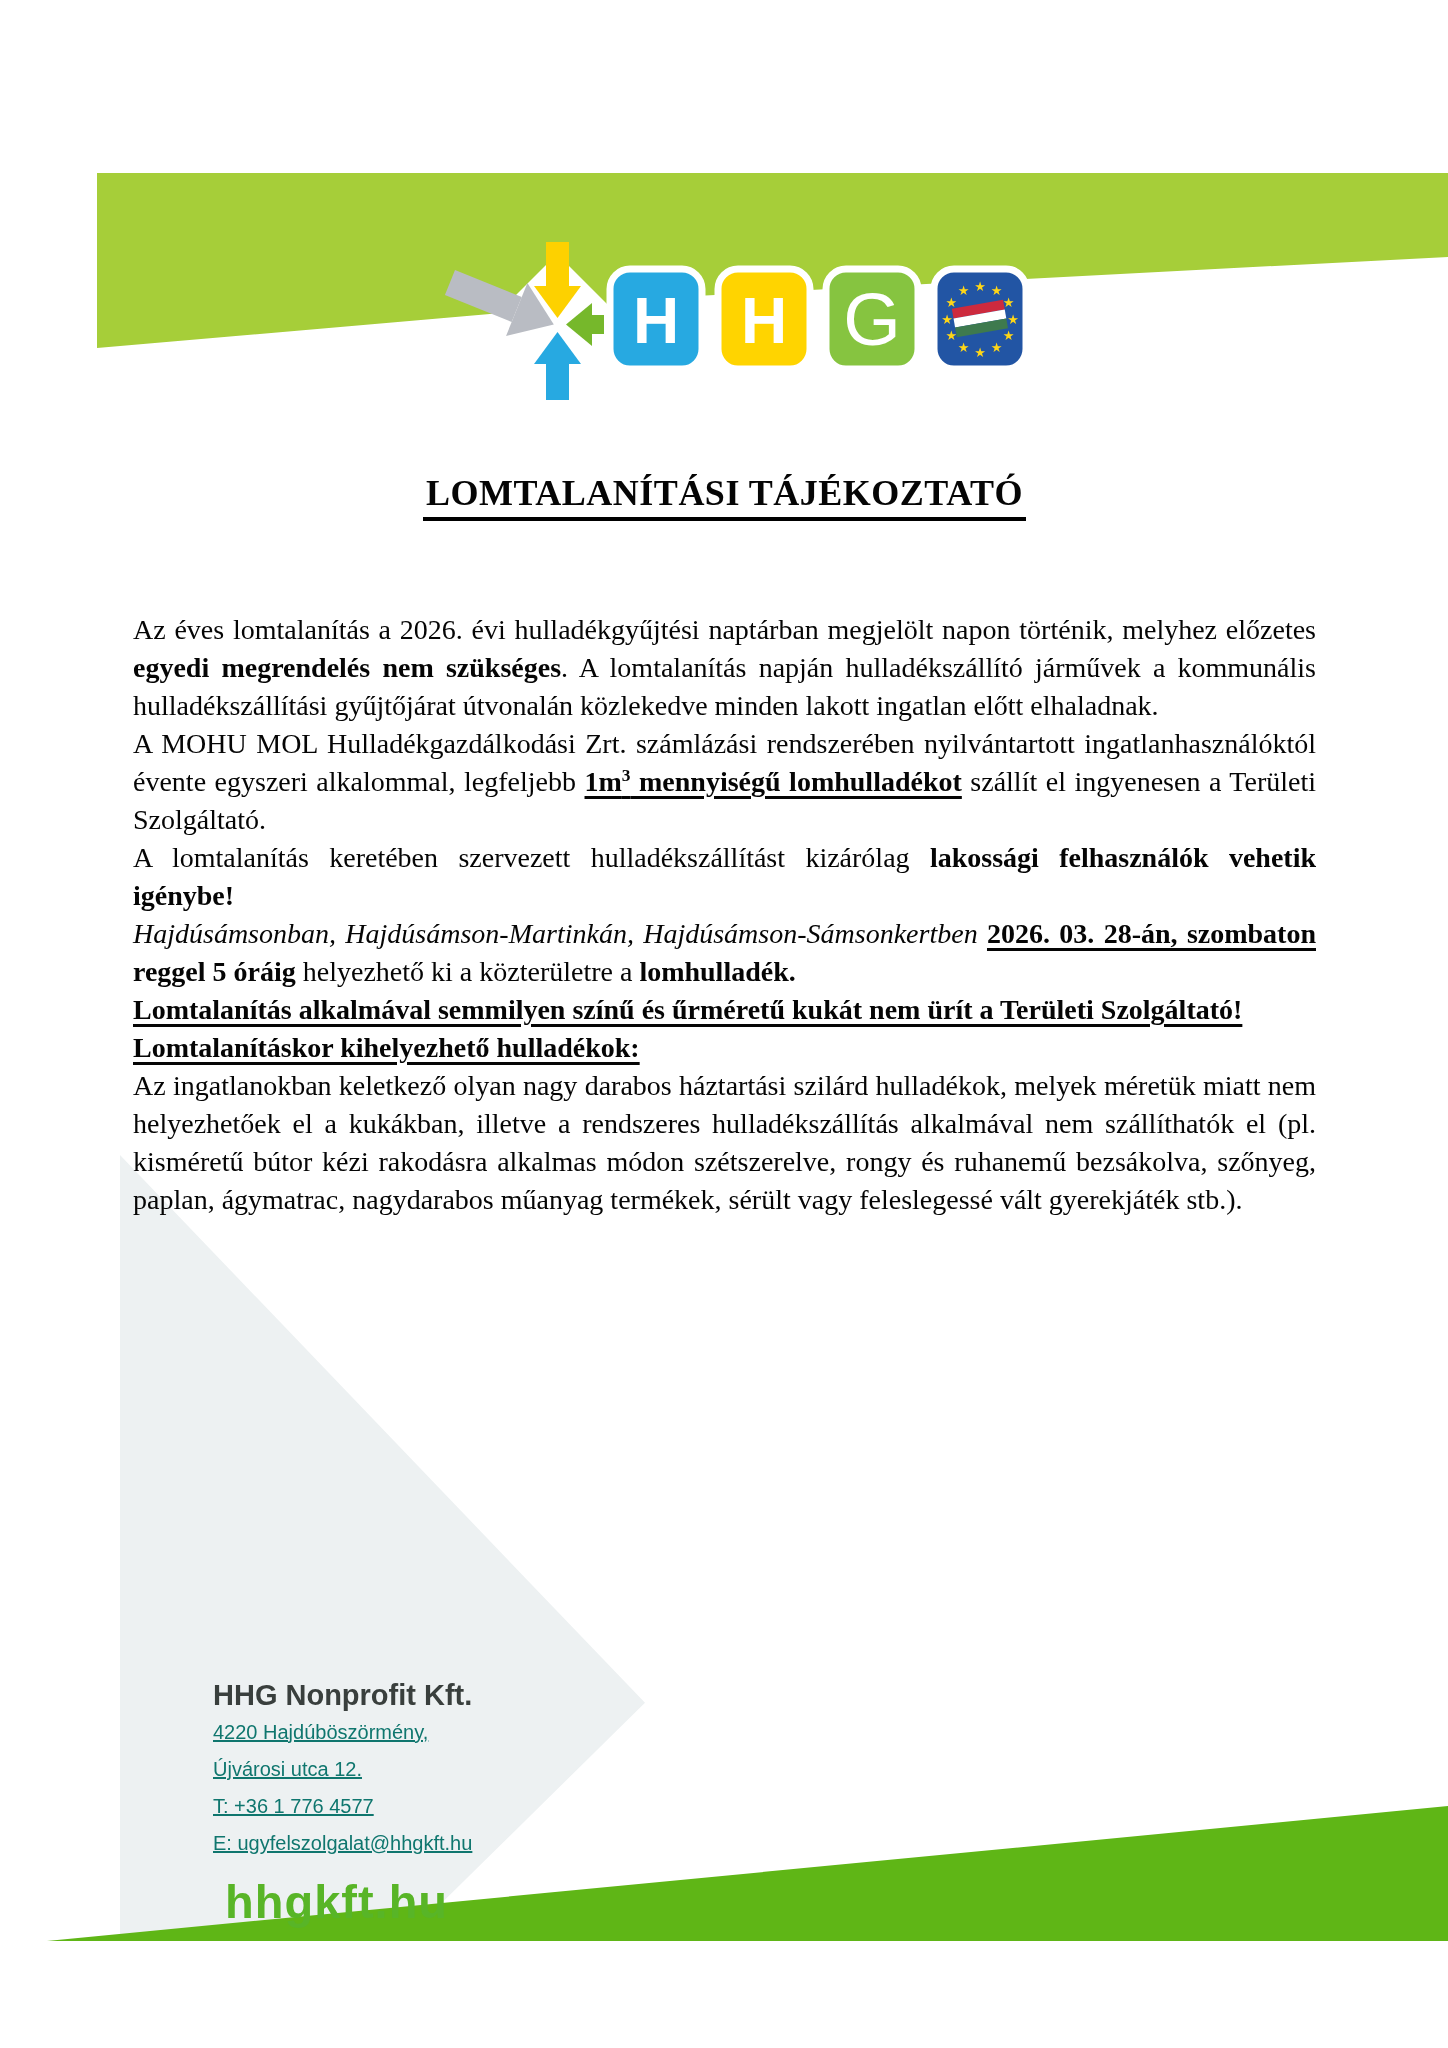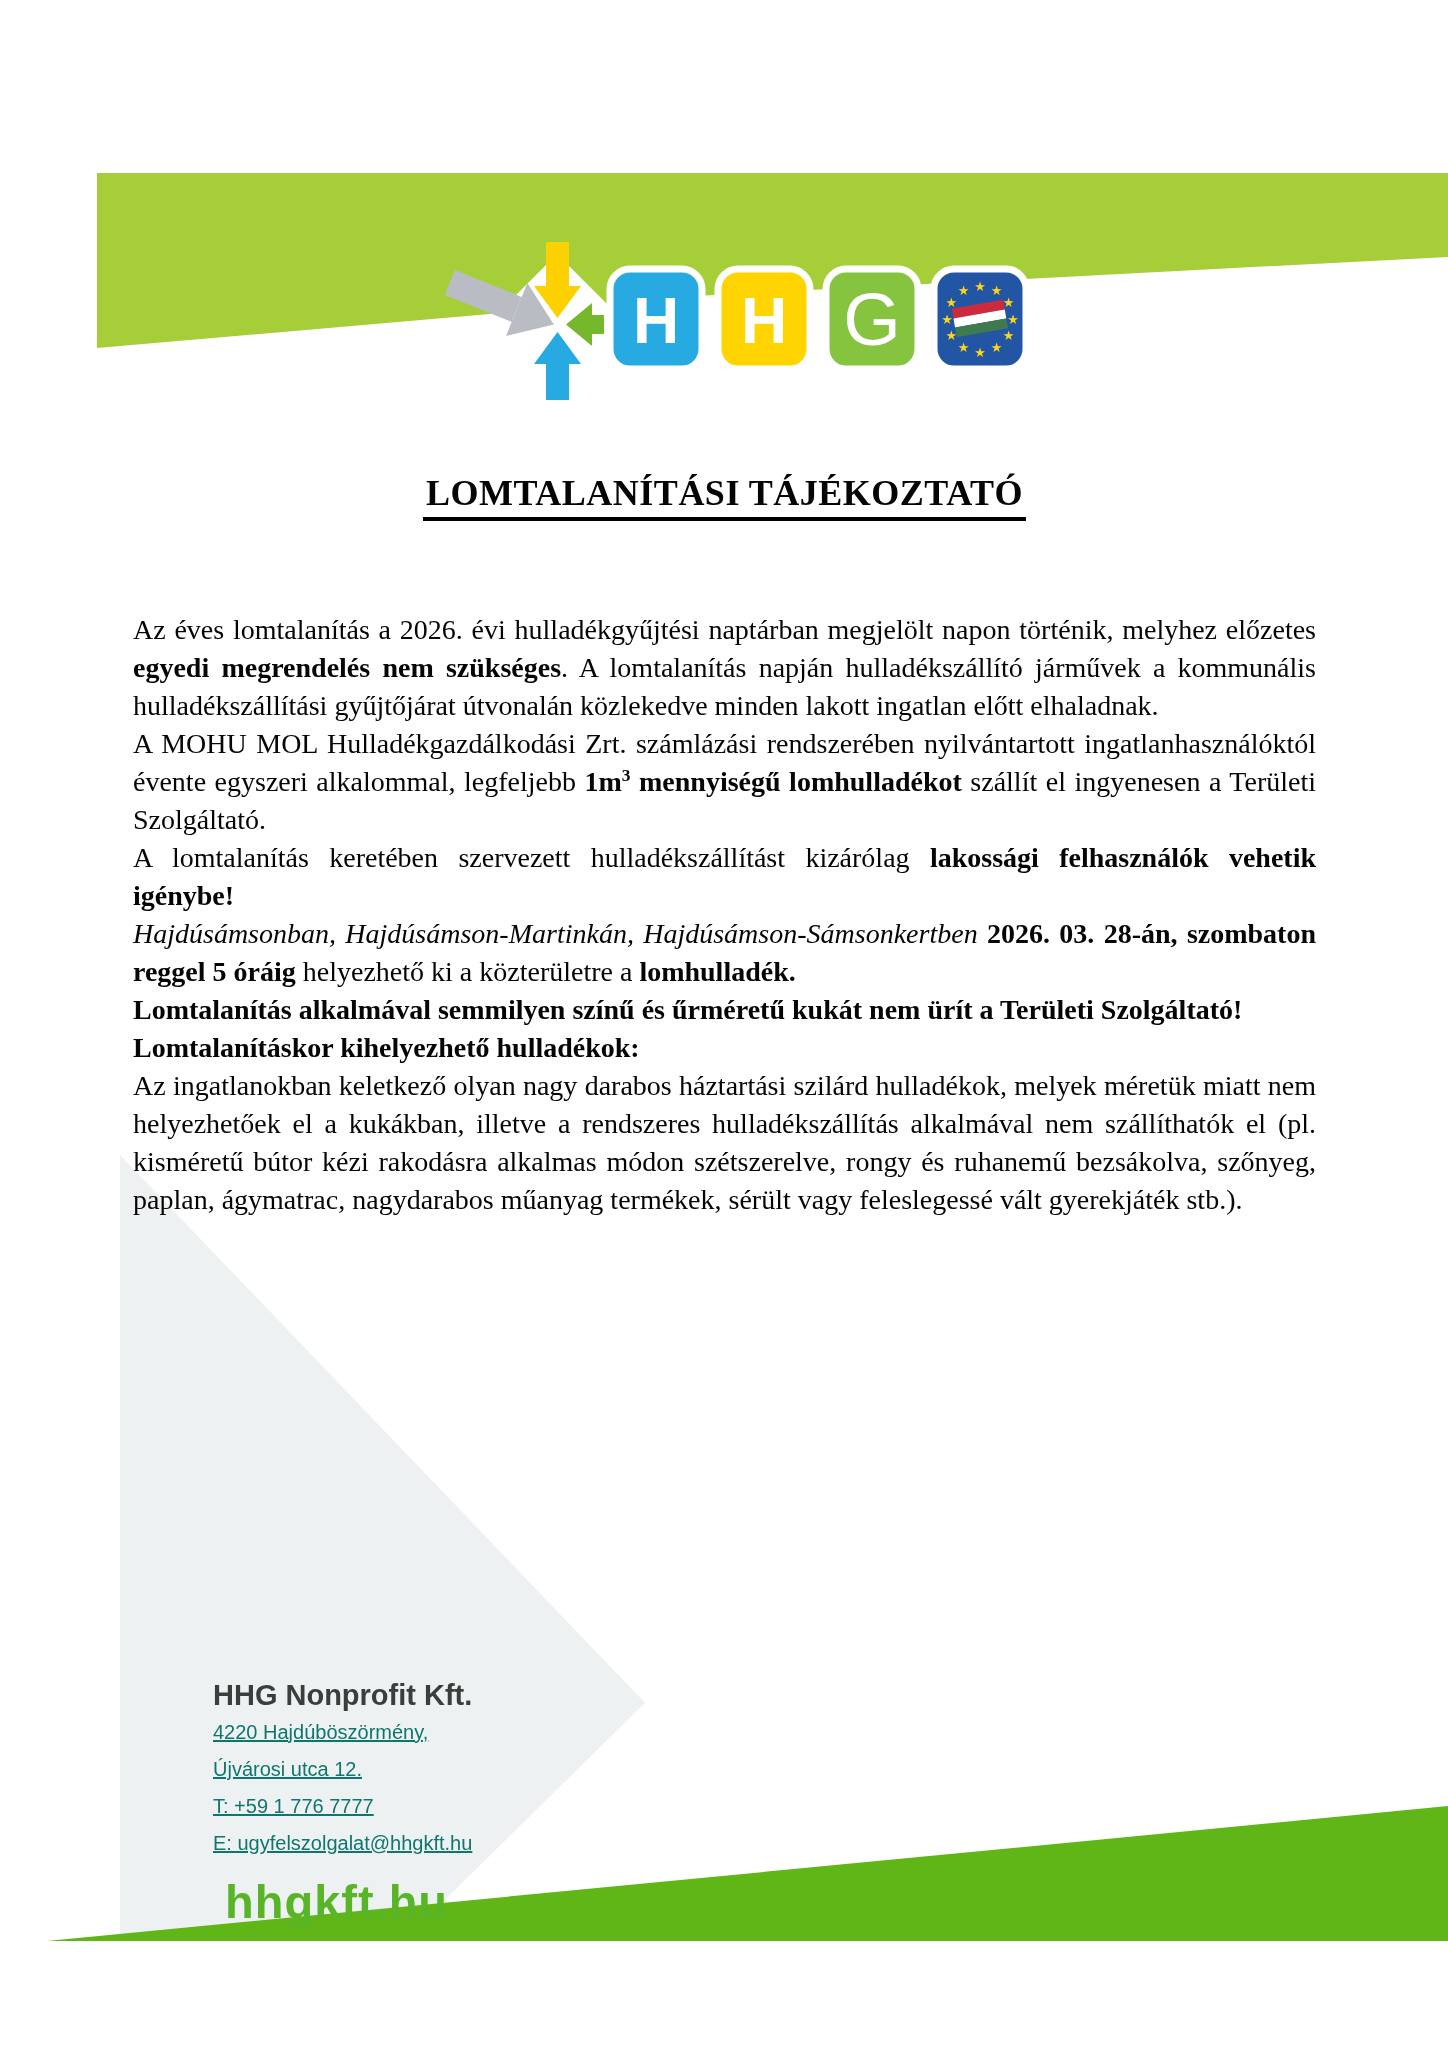--- a/index.html
+++ b/index.html
@@ -34,21 +34,21 @@
     border-bottom:4px solid #000; padding:0 3px 3px;
   }
   
   .content {
     position:absolute; left:133px; top:611px; width:1183px; z-index:3;
     font-size:28px; line-height:38px; text-align:justify;
   }
   .content p { margin:0; }
   b { font-weight:bold; }
   i { font-style:italic; }
-  .u { text-decoration-thickness:3px; text-underline-offset:5px; }
+  .u { text-decoration:underline; text-decoration-thickness:3px; text-underline-offset:5px; }
   sup { font-size:0.62em; line-height:0; vertical-align:super; }
   .m38 { margin-top:38px; }
   .m48 { margin-top:48px; }
   .m74 { margin-top:74px; }
   .m98 { margin-top:98px; }
   .bold { font-weight:bold; }
   
   .footer { position:absolute; left:213px; top:1676px; z-index:3; font-family:"Liberation Sans", sans-serif; }
   .f-company { font-size:29px; font-weight:bold; color:#393f3d; line-height:38px;text-align:center; }
   .f-line { font-size:20px; color:#0f766e; line-height:37px;text-decoration:underline; }
@@ -137,18 +137,18 @@
     <p class="m38"><i>Hajdúsámsonban, Hajdúsámson-Martinkán, Hajdúsámson-Sámsonkertben </i><b class="u">2026. 03. 28-án, szombaton</b><b> reggel 5 óráig</b><span> helyezhető ki a közterületre a </span><b>lomhulladék.</b></p>
     <p class="m74 bold u">Lomtalanítás alkalmával semmilyen színű és űrméretű kukát nem ürít a Területi Szolgáltató!</p>
     <p class="m98 bold u">Lomtalanításkor kihelyezhető hulladékok:</p>
     <p class="m38">Az ingatlanokban keletkező olyan nagy darabos háztartási szilárd hulladékok, melyek méretük miatt nem helyezhetőek el a kukákban, illetve a rendszeres hulladékszállítás alkalmával nem szállíthatók el (pl. kisméretű bútor kézi rakodásra alkalmas módon szétszerelve, rongy és ruhanemű bezsákolva, szőnyeg, paplan, ágymatrac, nagydarabos műanyag termékek, sérült vagy feleslegessé vált gyerekjáték stb.).</p>
   </div>
 
   <div class="footer">
     <div class="f-company">HHG Nonprofit Kft.</div>
     <div class="f-line">4220 Hajdúböszörmény,</div>
     <div class="f-line">Újvárosi utca 12.</div>
-    <div class="f-line">T: +59 1 776 7777</div>
+    <div class="f-line">T: +36 1 776 4577</div>
     <div class="f-line">E: ugyfelszolgalat@hhgkft.hu</div>
     <div class="f-web" style="color: rgb(88, 181, 39);">hhgkft.hu</div>
   </div>
 
 </div>
 
 </body></html>

